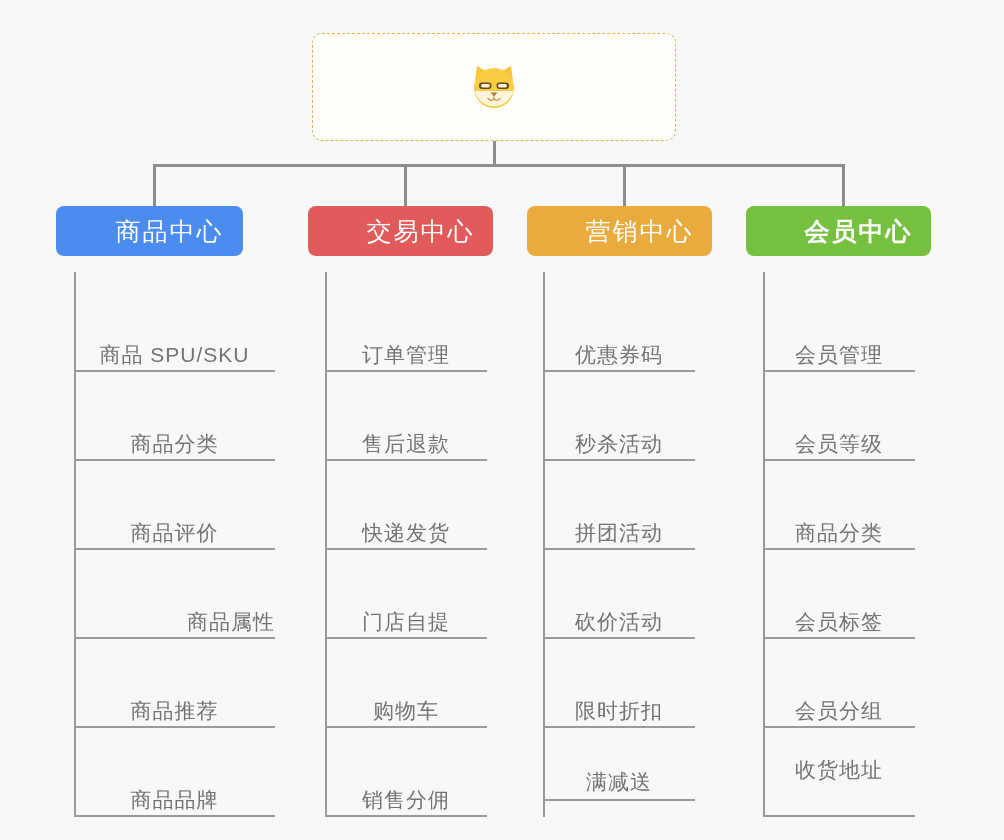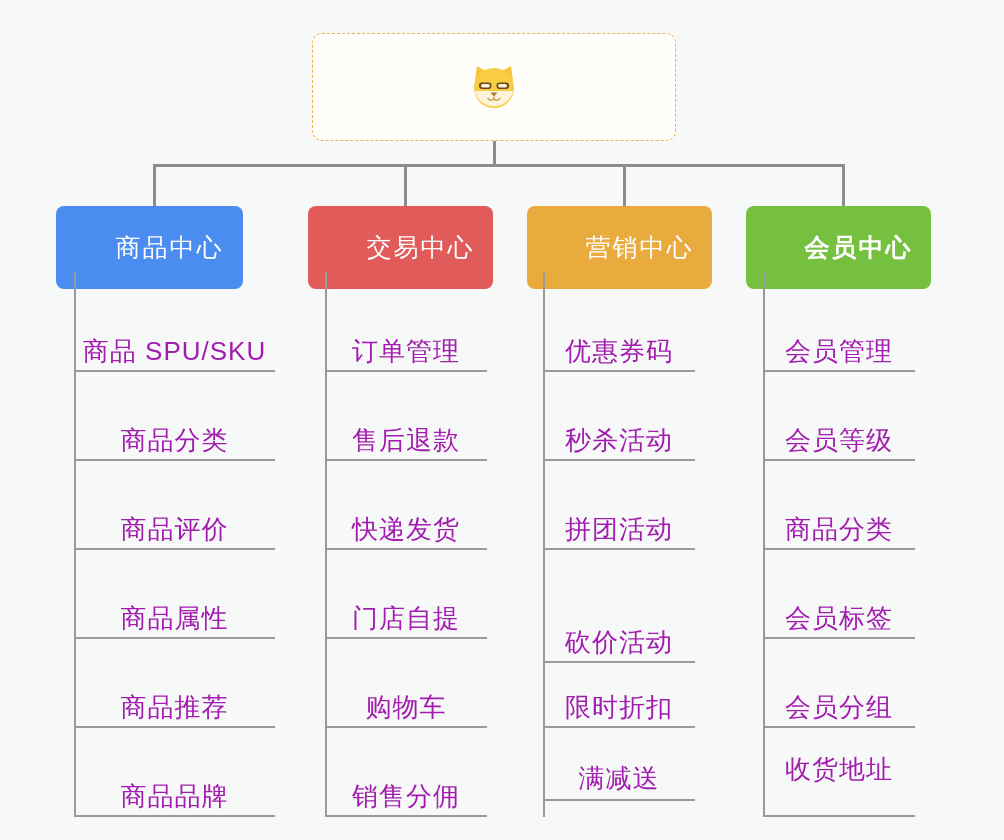--- a/index.html
+++ b/index.html
@@ -56,21 +56,21 @@
     position: absolute;
     background: #8d8d8d;
   }
   .conn-v { width: 3px; }
   .conn-h { height: 3px; }
 
   
   .cat-header {
     position: absolute;
     top: 206px;
-    height: 83px;
+    height: 50px;
     box-sizing: border-box;
     border-radius: 8px;
     display: flex;
     align-items: center;
     justify-content: center;
     color: #ffffff;
     font-size: 25px;
     letter-spacing: 2px;
     white-space: nowrap;
     padding-left: 40px;
@@ -88,22 +88,22 @@
     position: absolute;
     height: 89px;
     box-sizing: border-box;
     border-bottom: 2px solid #9a9a9a;
     display: flex;
     align-items: flex-end;
     justify-content: center;
     padding-bottom: 4px;
   }
   .leaf-label {
-    font-size: 26px;
-    color: #a21caf;
+    font-size: 21px;
+    color: #737373;
     letter-spacing: 1px;
     white-space: nowrap;
     line-height: 1.1;
   }
 </style>
 </head>
 <body>
 
 <div id="stage">
 
@@ -146,21 +146,21 @@
       <div class="spine" style="left: 74px; top: 272px; height: 545px;"></div>
       <div class="leaf" style="left: 74px; top: 283px; width: 201px;">
         <span class="leaf-label">商品 SPU/SKU</span>
       </div>
       <div class="leaf" style="left: 74px; top: 372px; width: 201px;">
         <span class="leaf-label">商品分类</span>
       </div>
       <div class="leaf" style="left: 74px; top: 461px; width: 201px;">
         <span class="leaf-label">商品评价</span>
       </div>
-      <div class="leaf" style="left: 74px; top: 550px; width: 201px;">
+      <div class="leaf" style="left: 74px; top: 550px; width: 201px; justify-content: flex-end;">
         <span class="leaf-label">商品属性</span>
       </div>
       <div class="leaf" style="left: 74px; top: 639px; width: 201px;">
         <span class="leaf-label">商品推荐</span>
       </div>
       <div class="leaf" style="left: 74px; top: 728px; width: 201px;">
         <span class="leaf-label">商品品牌</span>
       </div>
       <div class="cat-header" style="left: 308px; width: 185px; background: rgb(226, 91, 91);">
         <span>交易中心</span>
@@ -190,21 +190,21 @@
       <div class="spine" style="left: 543px; top: 272px; height: 545px;"></div>
       <div class="leaf" style="left: 543px; top: 283px; width: 152px;">
         <span class="leaf-label">优惠券码</span>
       </div>
       <div class="leaf" style="left: 543px; top: 372px; width: 152px;">
         <span class="leaf-label">秒杀活动</span>
       </div>
       <div class="leaf" style="left: 543px; top: 461px; width: 152px;">
         <span class="leaf-label">拼团活动</span>
       </div>
-      <div class="leaf" style="left: 543px; top: 550px; width: 152px; margin-top: 24px;">
+      <div class="leaf" style="left: 543px; top: 550px; width: 152px;">
         <span class="leaf-label">砍价活动</span>
       </div>
       <div class="leaf" style="left: 543px; top: 639px; width: 152px;">
         <span class="leaf-label">限时折扣</span>
       </div>
       <div class="leaf" style="left: 543px; top: 712px; width: 152px; font-family: Liberation Mono, monospace;">
         <span class="leaf-label">满减送</span>
       </div>
       <div class="cat-header" style="left: 746px; width: 185px; background: rgb(118, 192, 64); font-weight: bold;">
         <span>会员中心</span>

